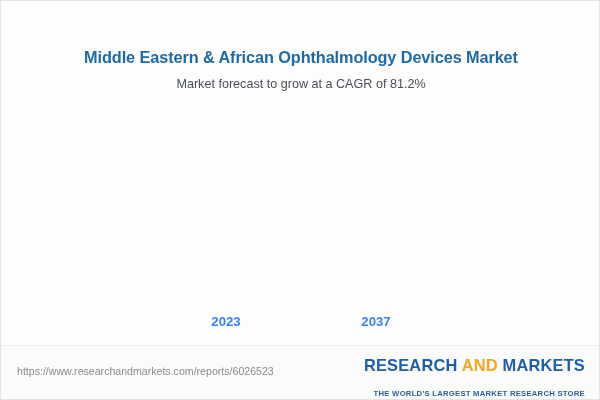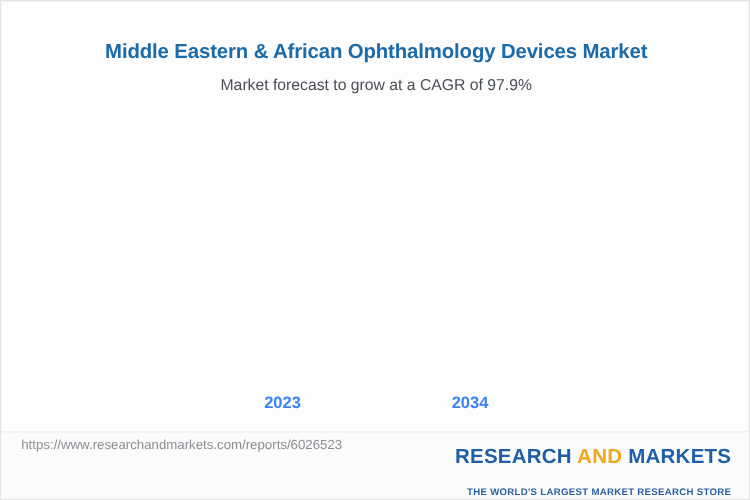--- a/index.html
+++ b/index.html
@@ -20,21 +20,21 @@
     height: 400px;
     box-sizing: border-box;
     background: #fdfdfd;
     border: 1px solid #e4e4e6;
     overflow: hidden;
   }
 
   
   .header {
     position: absolute;
-    top: 0;
+    top: 16px;
     left: 0;
     width: 600px;
     padding-top: 30px;
     text-align: center;
   }
   .chart-title {
     font-size: 16.3px;
     font-weight: bold;
     color: #1c6aa8;
     letter-spacing: -0.1px;
@@ -91,21 +91,21 @@
     left: 0;
     bottom: 0;
     width: 600px;
     height: 53px;
     border-top: 1px solid #ededef;
     background: #fbfbfc;
   }
   .footer-url {
     position: absolute;
     left: 16px;
-    top: 4px;
+    top: 19px;
     font-size: 10.6px;
     color: #8a8d91;
     text-align: right;
   }
   .logo {
     position: absolute;
     right: 16px;
     top: 10px;
     text-align: right;
   }
@@ -128,40 +128,40 @@
     white-space: nowrap;
   }
 </style>
 </head>
 <body>
 
 <div class="infographic-card">
 
   <div class="header">
     <div class="chart-title">Middle Eastern &amp; African Ophthalmology Devices Market</div>
-    <div class="chart-subtitle">Market forecast to grow at a CAGR of 97.9%</div>
+    <div class="chart-subtitle">Market forecast to grow at a CAGR of 81.2%</div>
   </div>
 
   <div class="plot-area">
 
     <div class="bar-group g0">
       
       
     </div>
 
     <div class="bar-group g1">
       
       
     </div>
 
   </div>
 
   <div class="axis-labels">
     <div class="axis-label g0">2023</div>
-    <div class="axis-label g1">2034</div>
+    <div class="axis-label g1">2037</div>
   </div>
 
   <div class="footer">
     <div class="footer-url">https://www.researchandmarkets.com/reports/6026523</div>
     <div class="logo">
       <div class="logo-main"><span>RESEARCH </span><span class="logo-and">AND</span><span> MARKETS</span></div>
       <div class="logo-tagline">THE WORLD'S LARGEST MARKET RESEARCH STORE</div>
     </div>
   </div>
 

